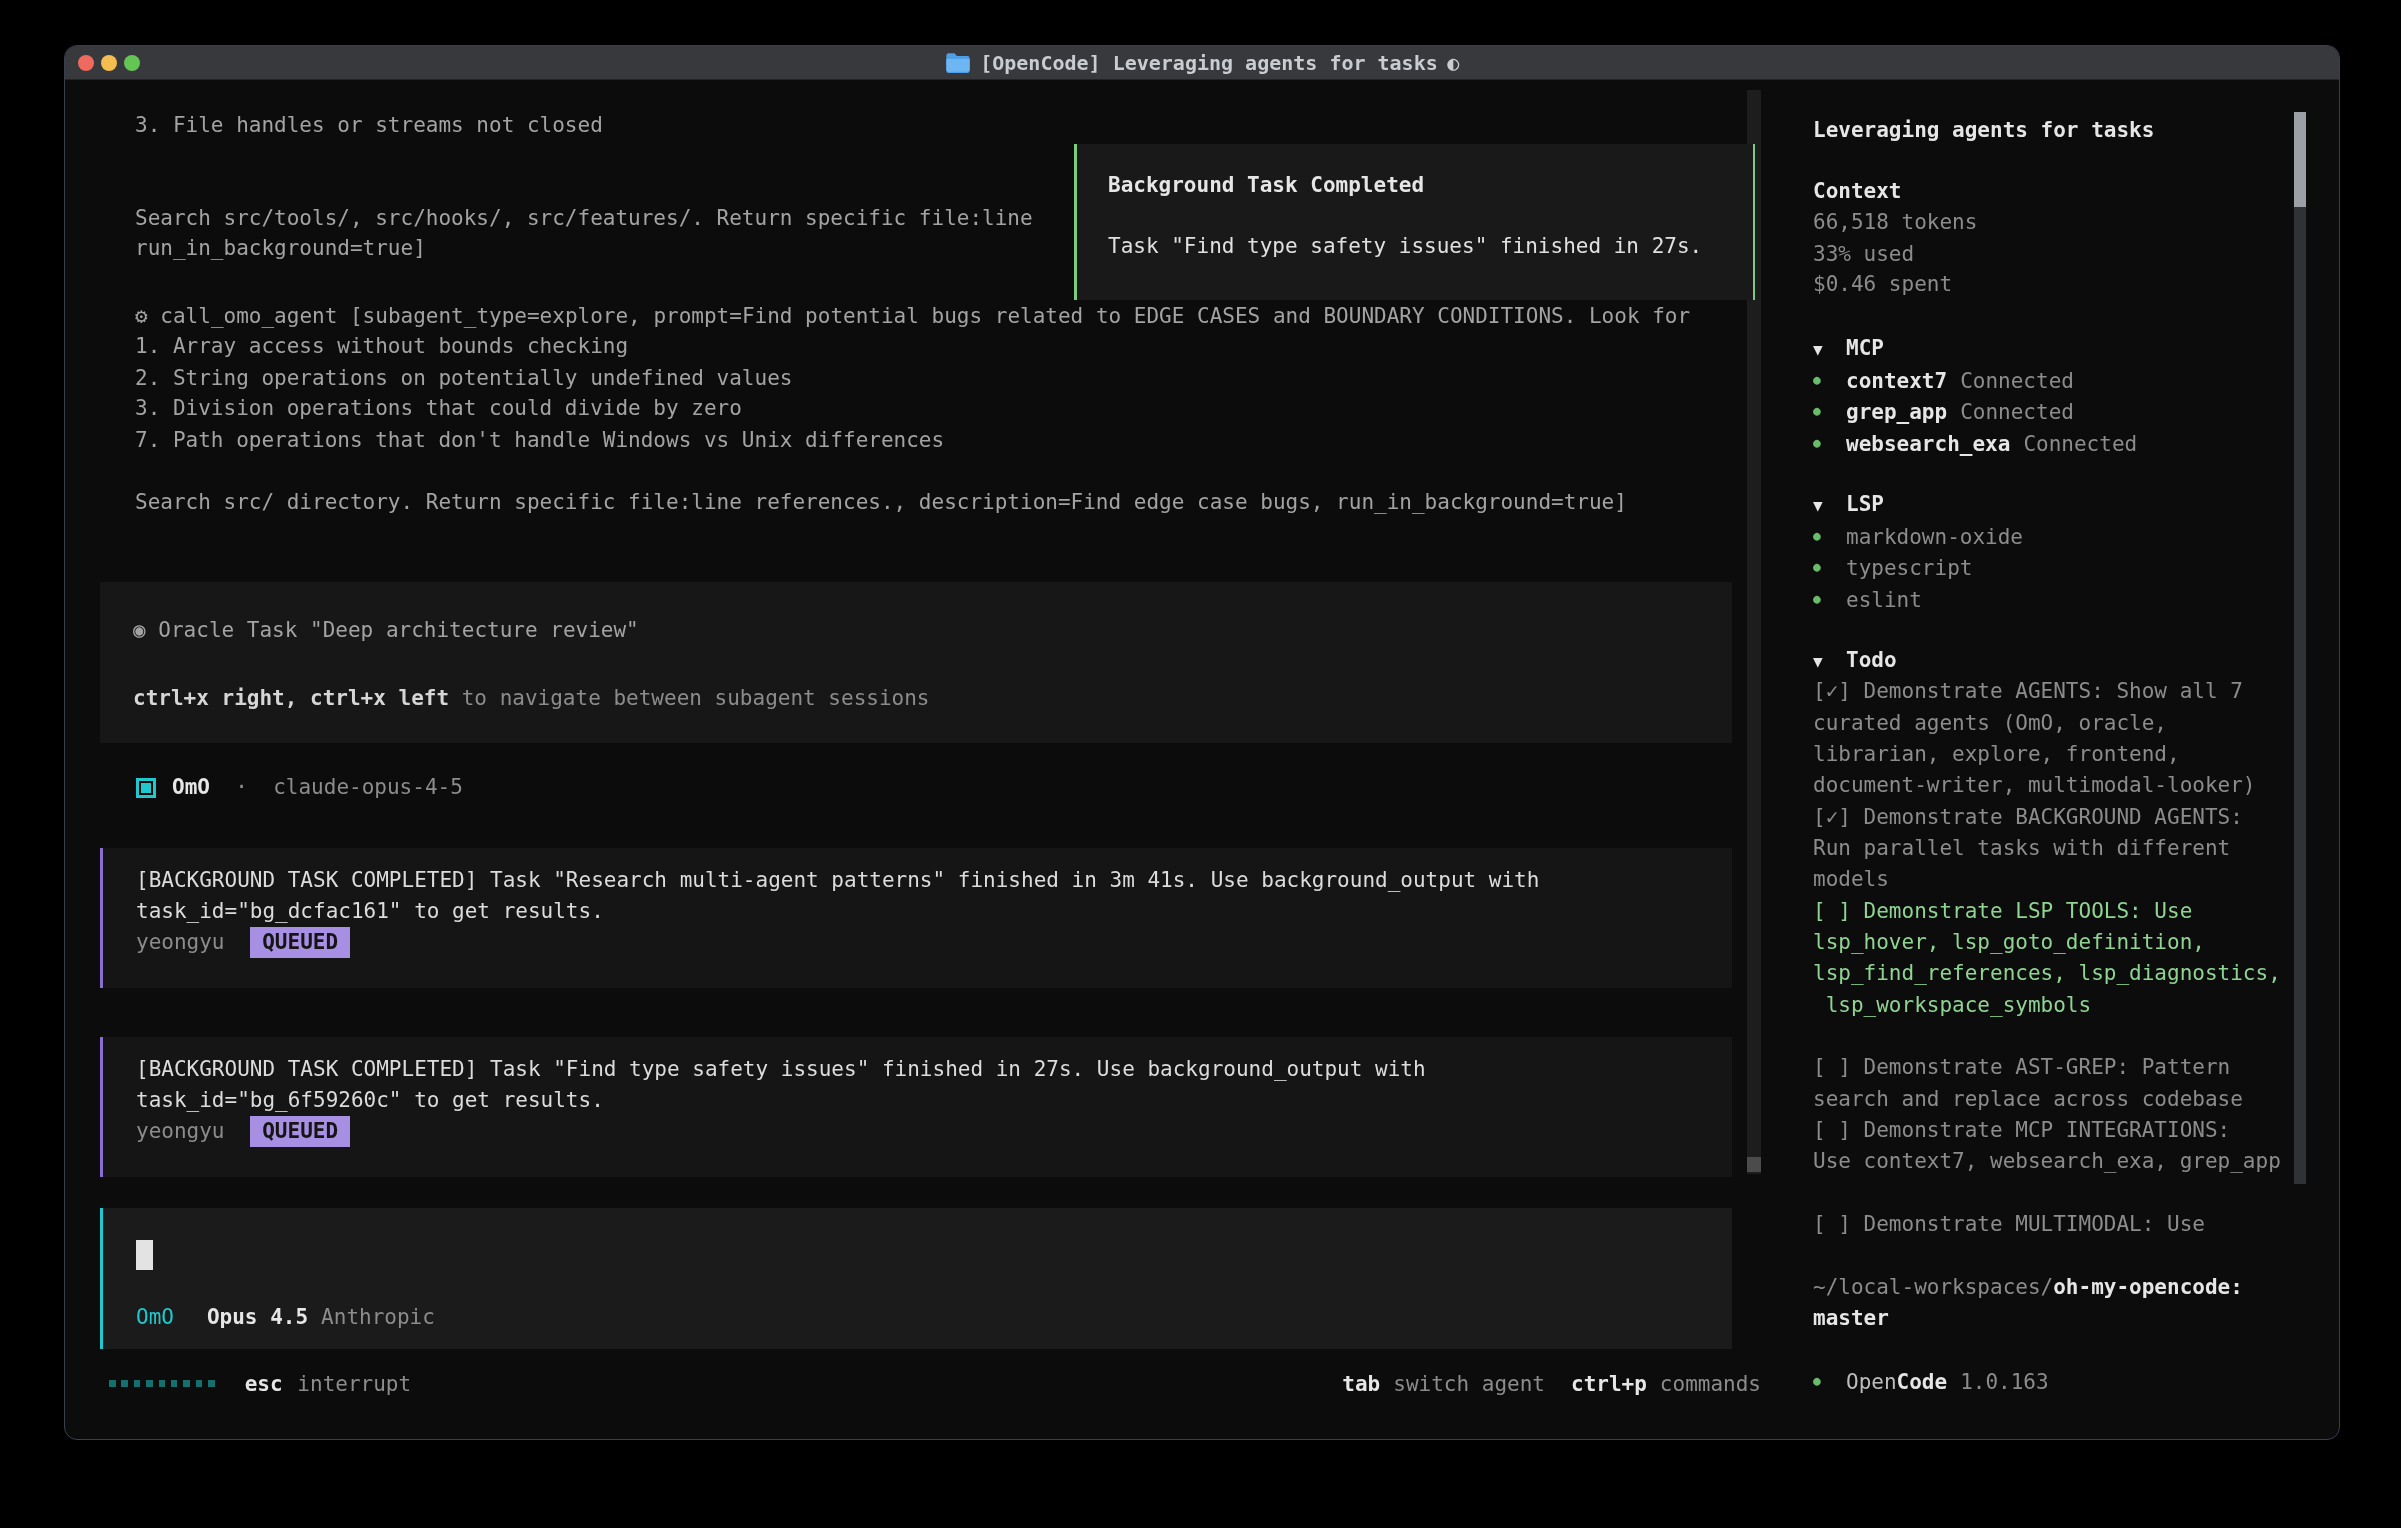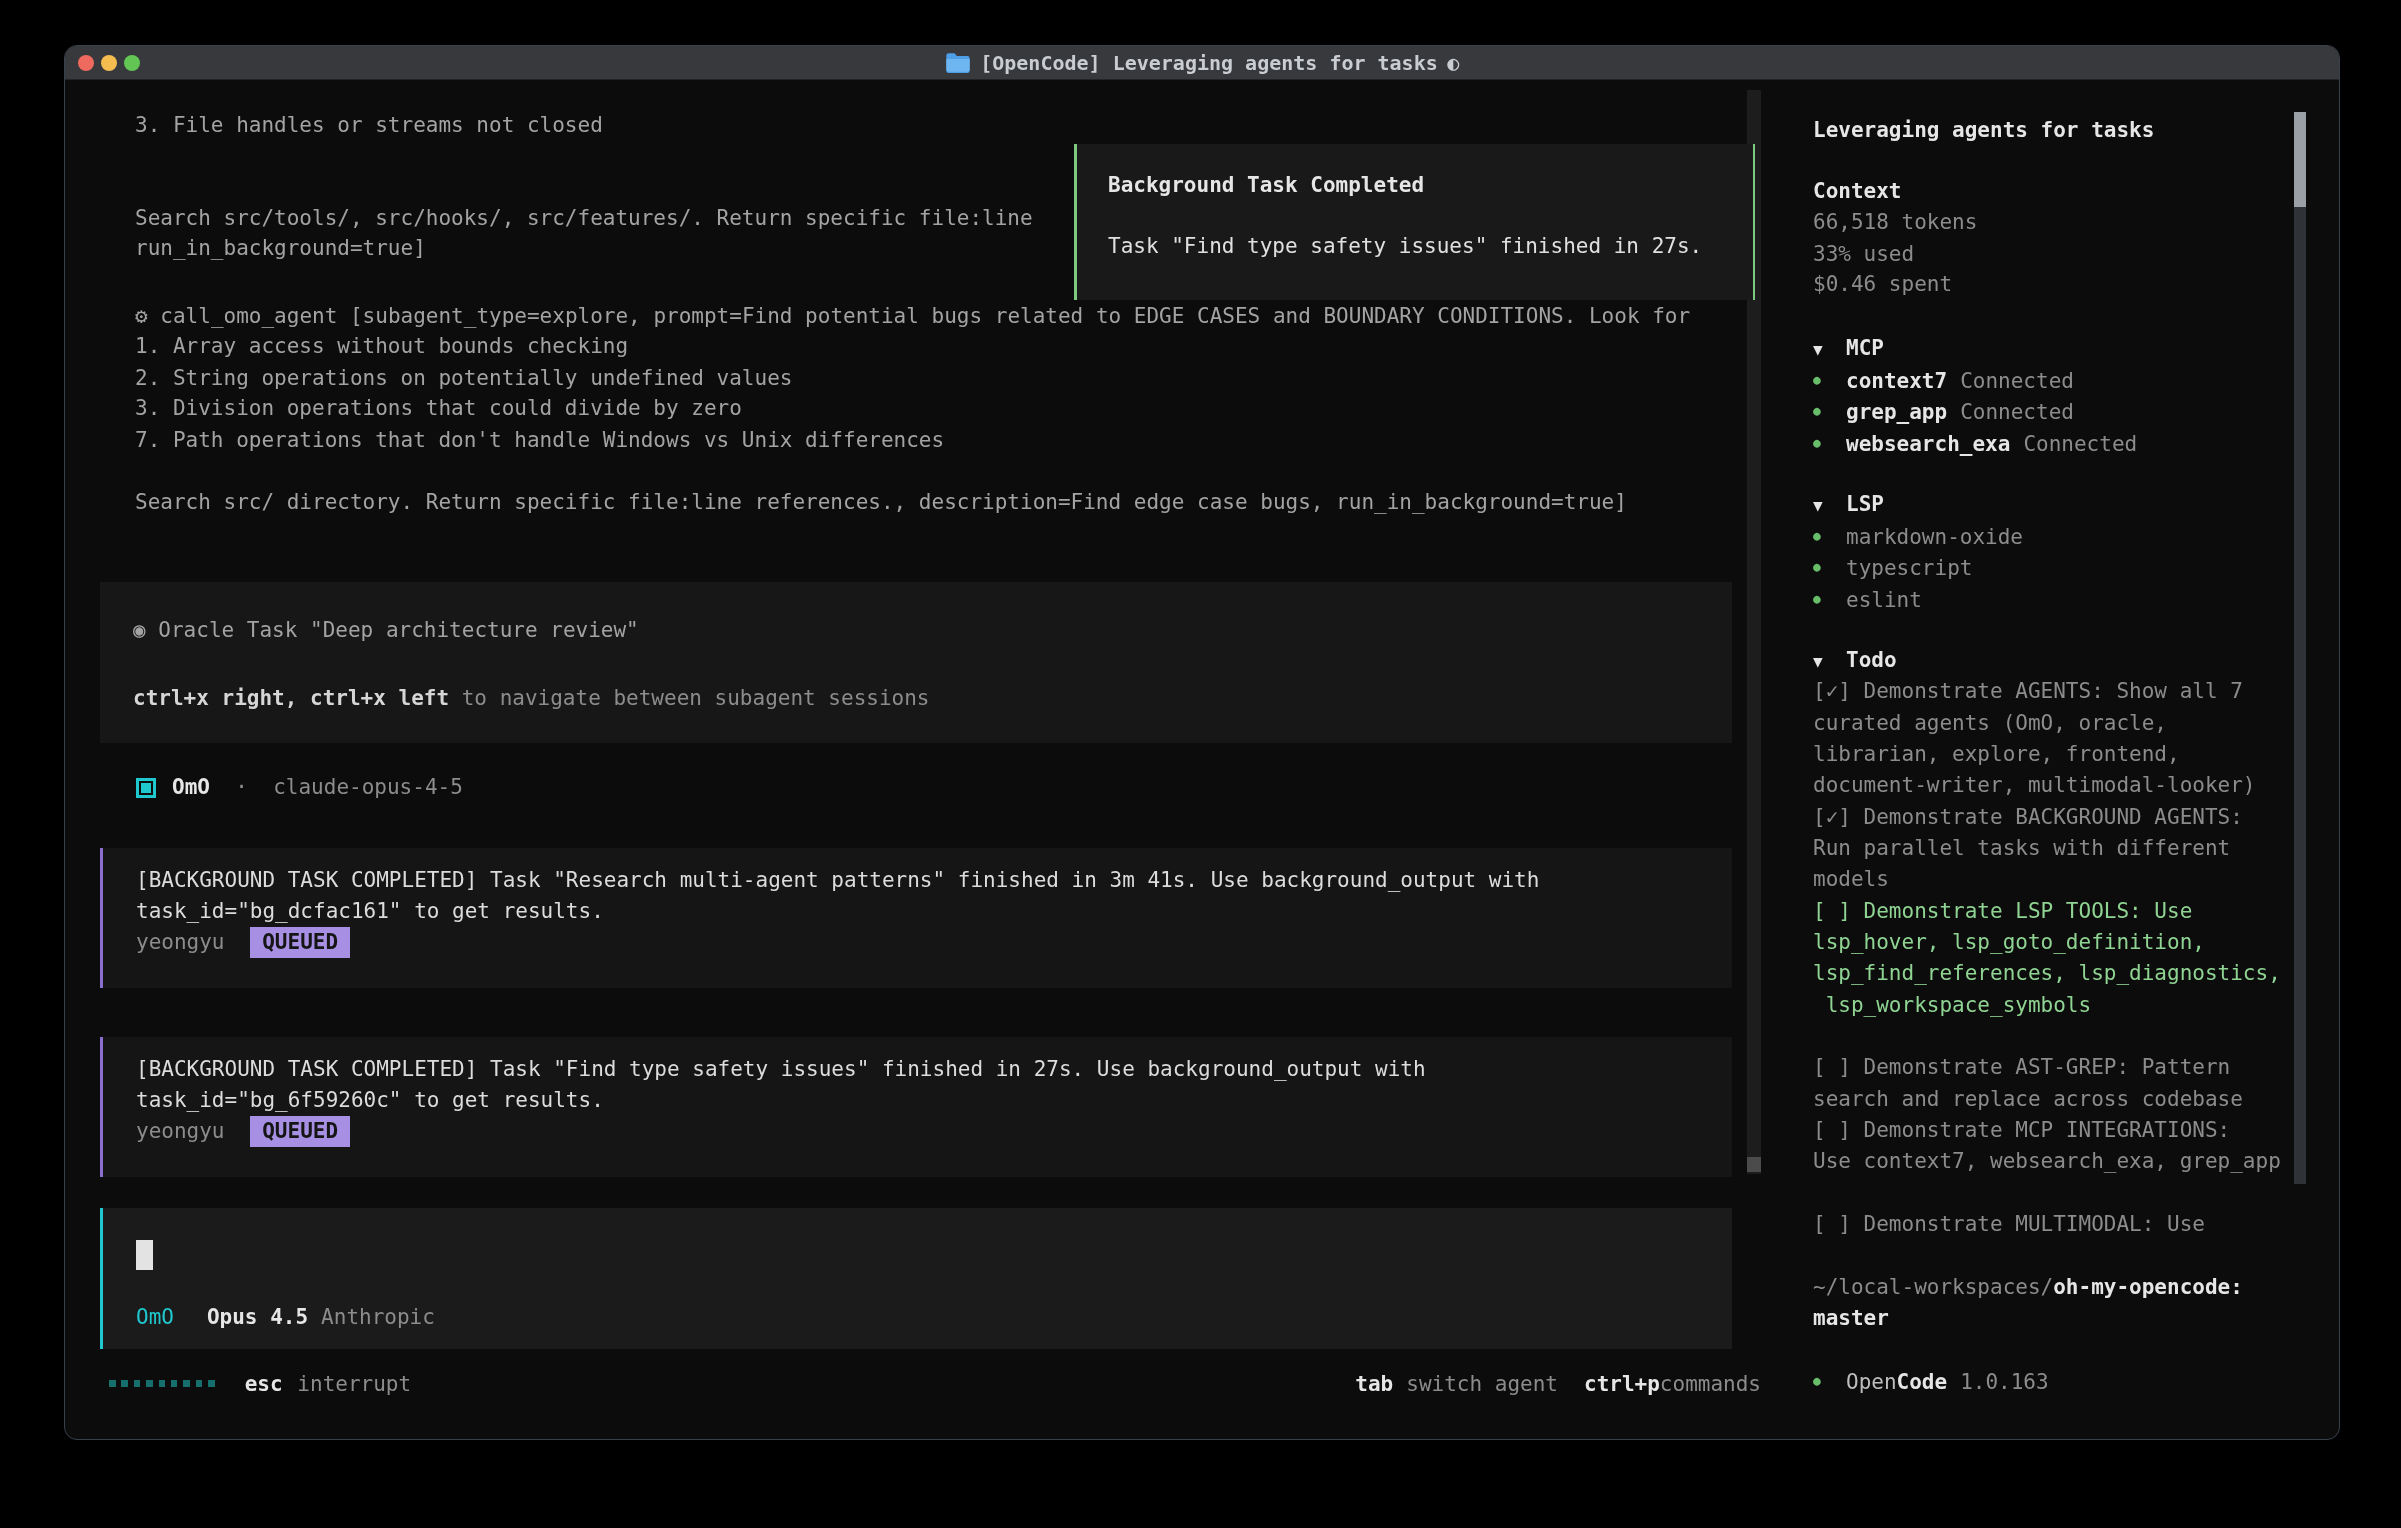--- a/index.html
+++ b/index.html
@@ -138,21 +138,21 @@
           <span class="dot"></span>
           <span class="dot"></span>
       </div>
       <span class="white bold" style="margin-left:30px;">esc</span>
       <span class="dim" style="margin-left:14.8px;">interrupt</span>
     </div>
     <div style="display:flex;align-items:center;">
       <span class="white bold">tab</span>
       <span class="dim" style="margin-left:13px;">switch agent</span>
       <span class="white bold" style="margin-left:26px;">ctrl+p</span>
-      <span class="dim" style="margin-left:0;">commands</span>
+      <span class="dim" style="margin-left:13px;">commands</span>
     </div>
   </div>
 
   <div class="ln white bold" style="left:1748px;top:69px;">Leveraging agents for tasks</div>
 
   <div class="ln white bold" style="left:1748px;top:130px;">Context</div>
   <div class="ln dim" style="left:1748px;top:161px;">66,518 tokens</div>
   <div class="ln dim" style="left:1748px;top:193px;">33% used</div>
   <div class="ln dim" style="left:1748px;top:223px;">$0.46 spent</div>
 

